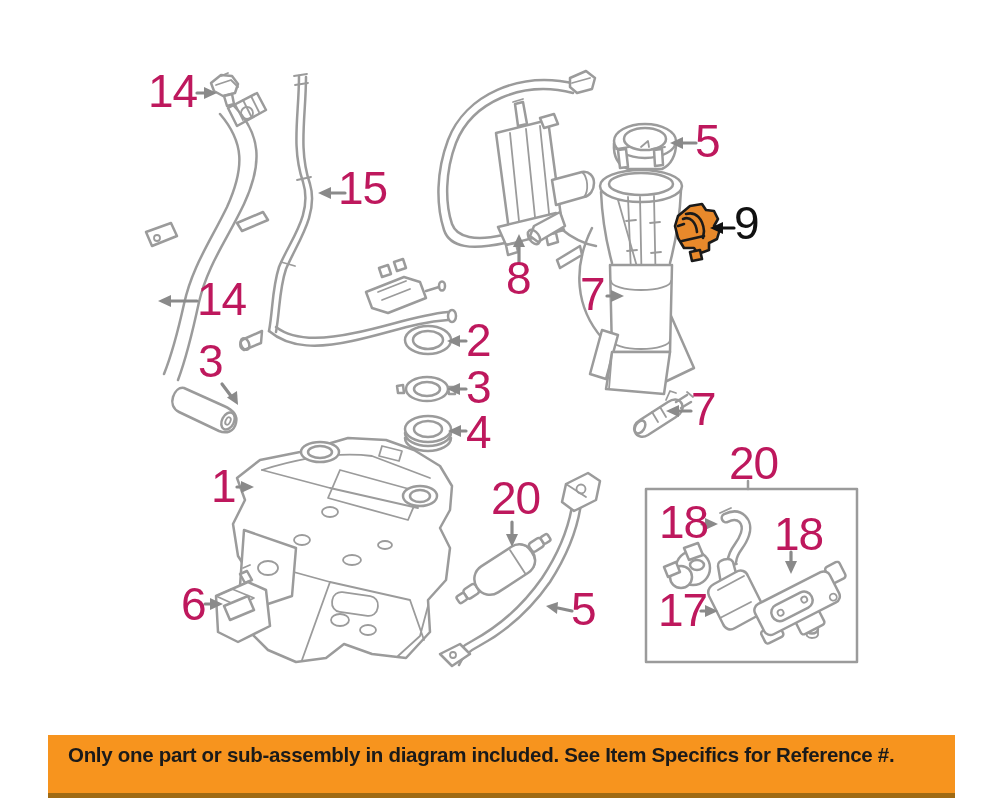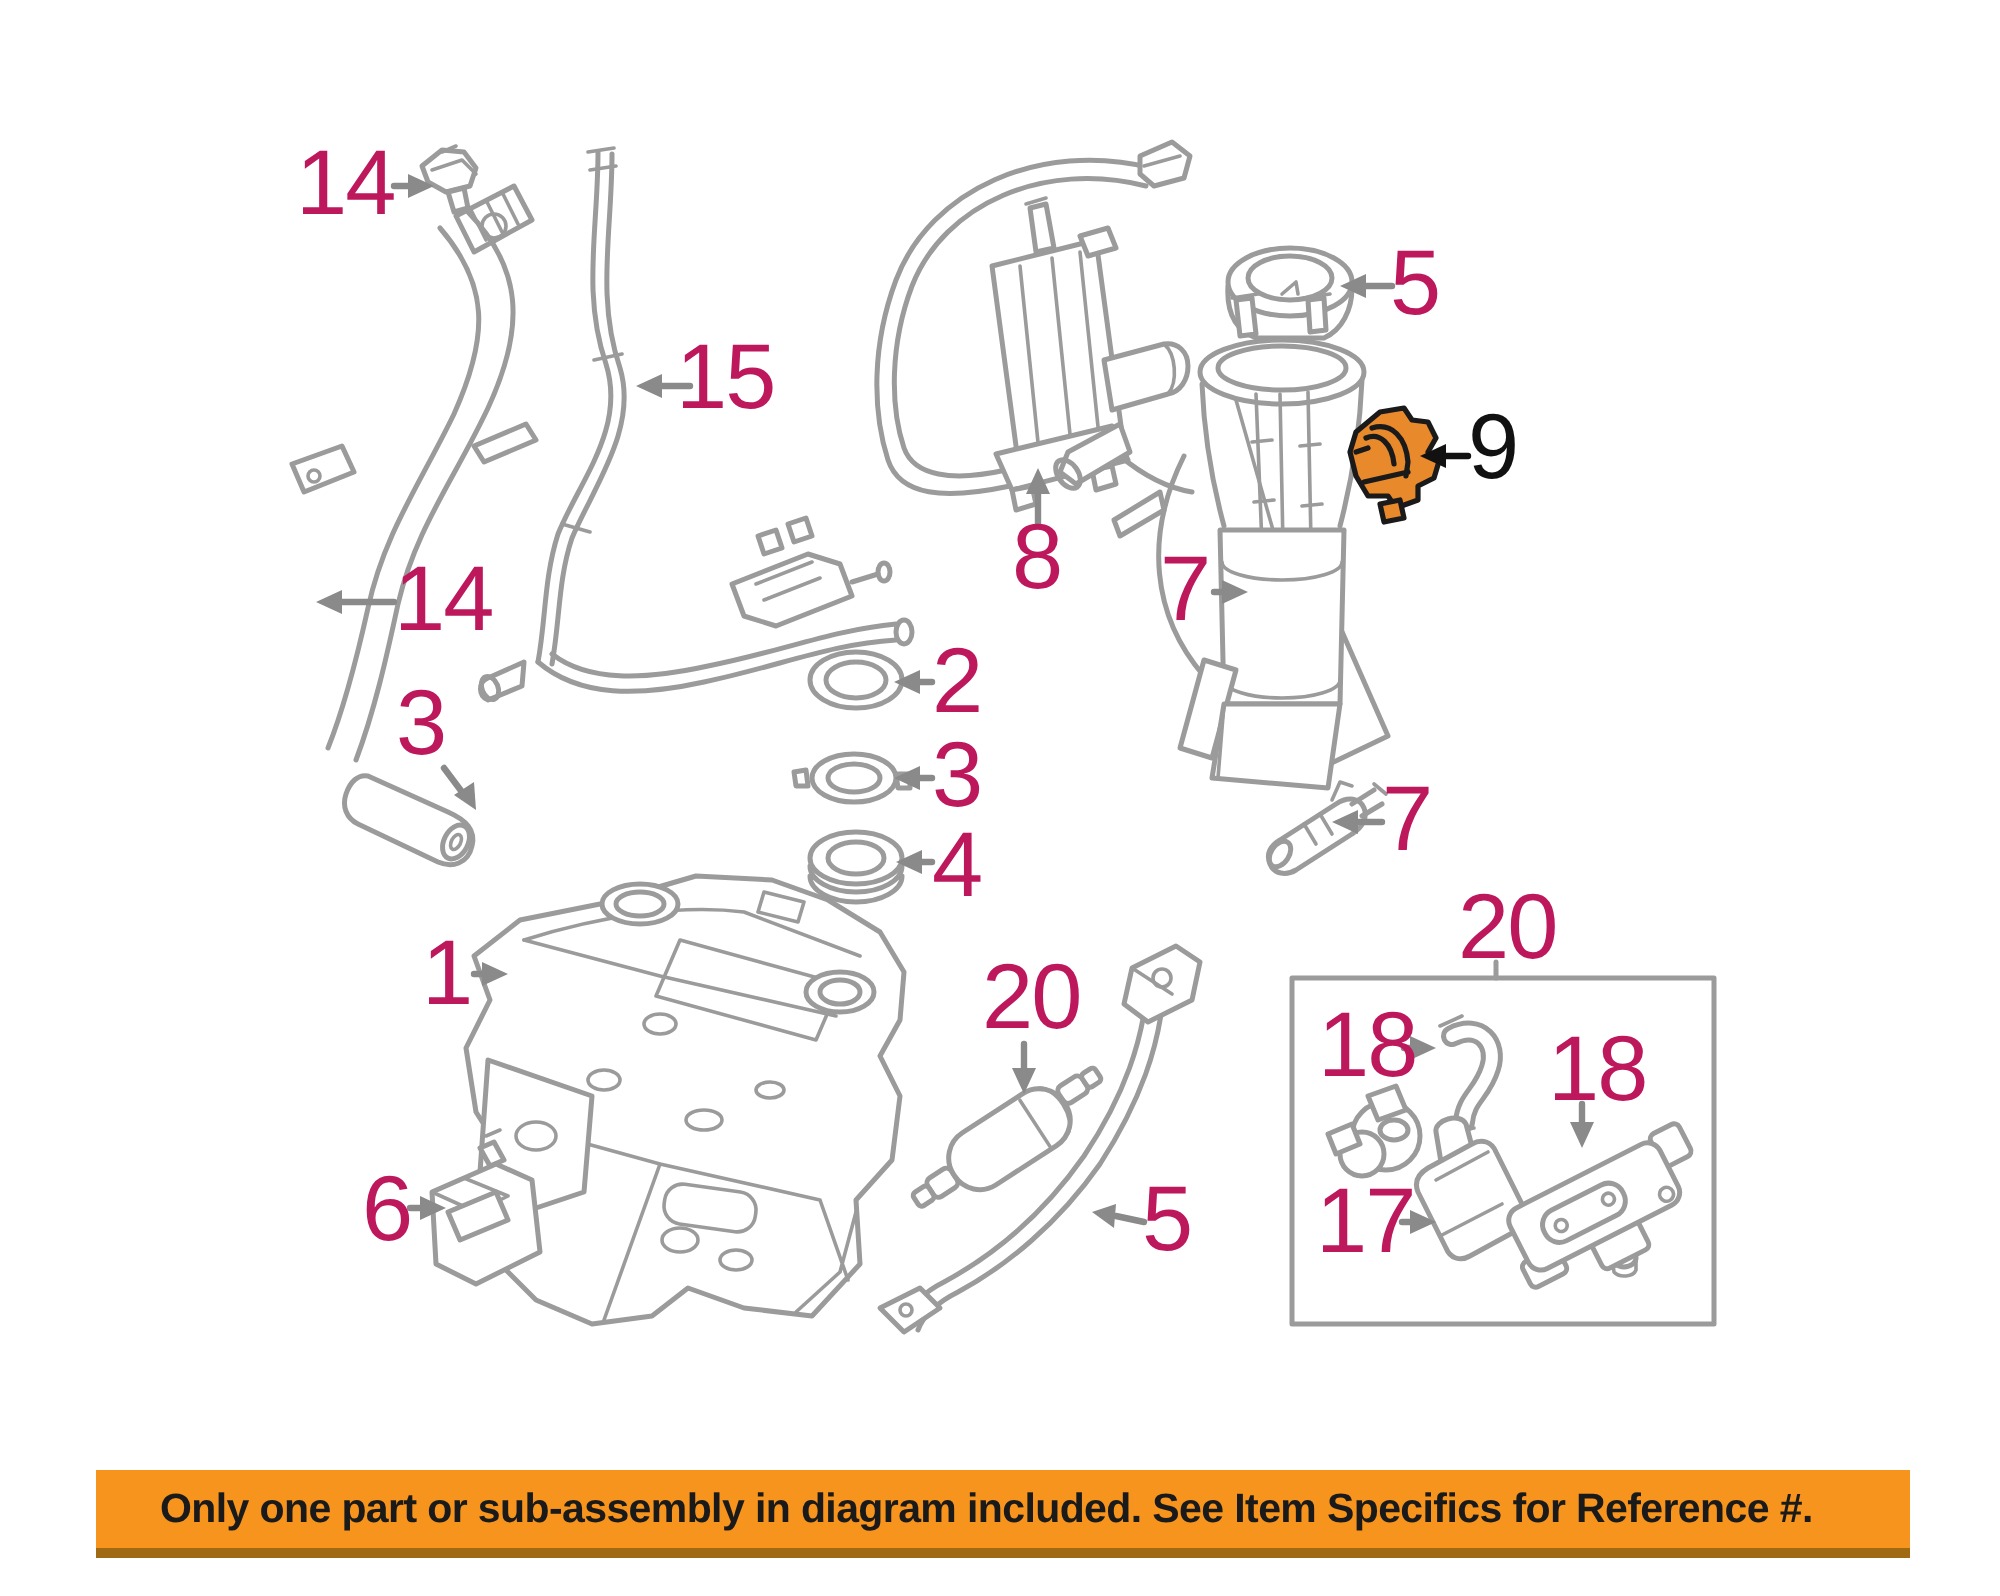--- a/index.html
+++ b/index.html
@@ -16,24 +16,24 @@
   svg .arrow.hl line{stroke:#111111;}
   svg .arrow.hl polygon{fill:#111111;}
   svg .hlpart{stroke:#1a1a1a;stroke-width:2.6;}
   svg .hlfill{fill:#e8892b;stroke:#1a1a1a;stroke-width:2.6;}
   .plabel{
     position:absolute;font-size:46px;line-height:1;color:#be185d;
     letter-spacing:-1px;user-select:none;
   }
   .plabel.hl{color:#111111;}
   #banner{
-    position:absolute;left:48px;top:735px;width:907px;height:44px;
+    position:absolute;left:48px;top:735px;width:907px;height:63px;
     background:#f7941e;box-sizing:border-box;
     border-bottom:5px solid #a06a13;
-    padding:7px 8px 0 32px;
+    padding:7px 8px 0 20px;
   }
   #banner .bline{
     color:#1a1a1a;font-weight:bold;font-size:20.5px;line-height:26px;
     letter-spacing:-0.3px;white-space:nowrap;
   }
 </style>
 </head>
 <body>
 
 <div id="stage">

